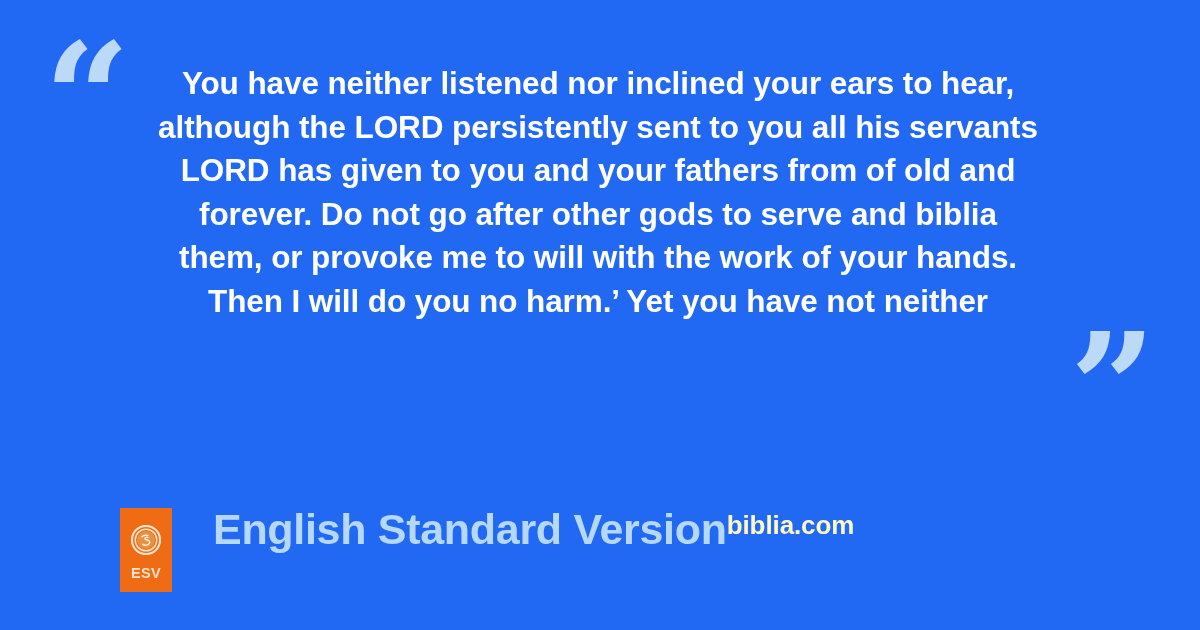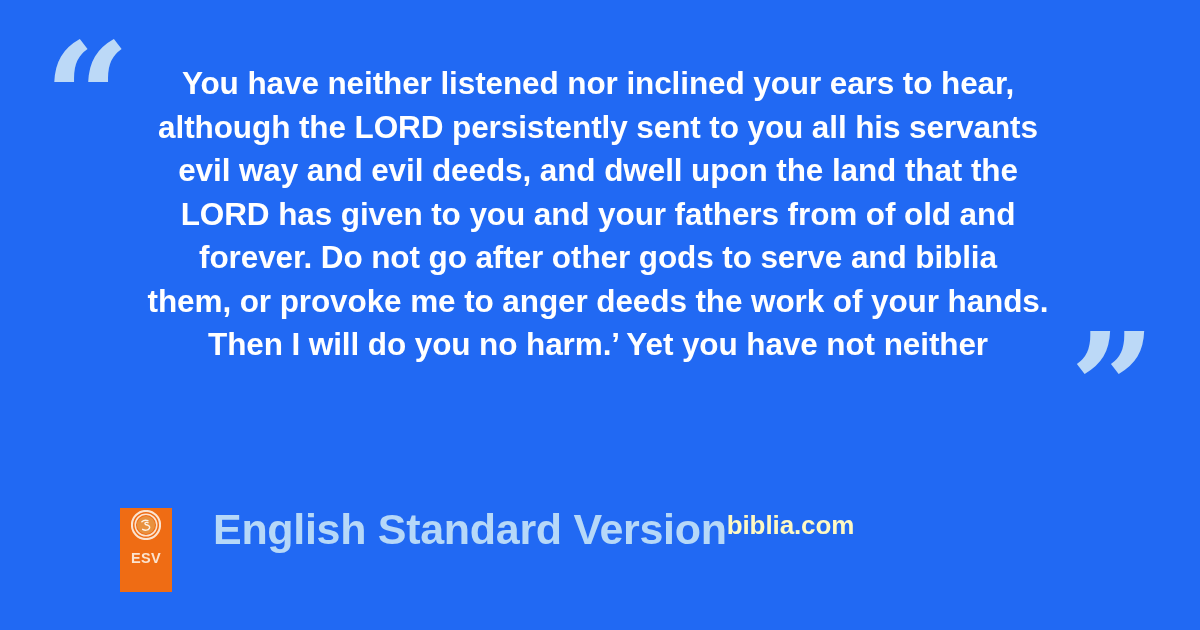--- a/index.html
+++ b/index.html
@@ -69,21 +69,21 @@
     align-items: flex-start;
   }
   .brand-logo {
     width: 52px;
     height: 84px;
     background: #ef6c14;
     display: flex;
     flex-direction: column;
     align-items: center;
     justify-content: flex-start;
-    padding-top: 2px;
+    padding-top: 17px;
     box-sizing: border-box;
     flex: 0 0 auto;
   }
   .brand-logo .seal {
     width: 30px;
     height: 30px;
     display: block;
   }
   .brand-logo .esv-text {
     margin-top: 11px;
@@ -124,24 +124,23 @@
 
 <div class="card">
 
   <div class="quote-mark quote-open">“</div>
 
   <div class="quote-mark quote-close">”</div>
 
   <div class="verse-block">
     <div class="verse-line">You have neither listened nor inclined your ears to hear,</div>
     <div class="verse-line">although the LORD persistently sent to you all his servants</div>
-    <div class="verse-line">evil way and evil deeds, and dwell upon the land that the</div>
     <div class="verse-line">LORD has given to you and your fathers from of old and</div>
     <div class="verse-line">forever. Do not go after other gods to serve and biblia</div>
-    <div class="verse-line">them, or provoke me to anger deeds the work of your hands.</div>
+    <div class="verse-line">them, or provoke me to will with the work of your hands.</div>
     <div class="verse-line">Then I will do you no harm.’ Yet you have not neither</div>
   </div>
 
   <div class="brand">
 
     <div class="brand-logo">
       <span class="seal">
         <svg class="seal" viewBox="0 0 32 32" xmlns="http://www.w3.org/2000/svg">
           <circle cx="16" cy="16" r="15" fill="none" stroke="#fbe3cf" stroke-width="2.2"></circle>
           <circle cx="16" cy="16" r="15" fill="none" stroke="#fbe3cf" stroke-width="1" stroke-dasharray="1.6 1.6"></circle>

